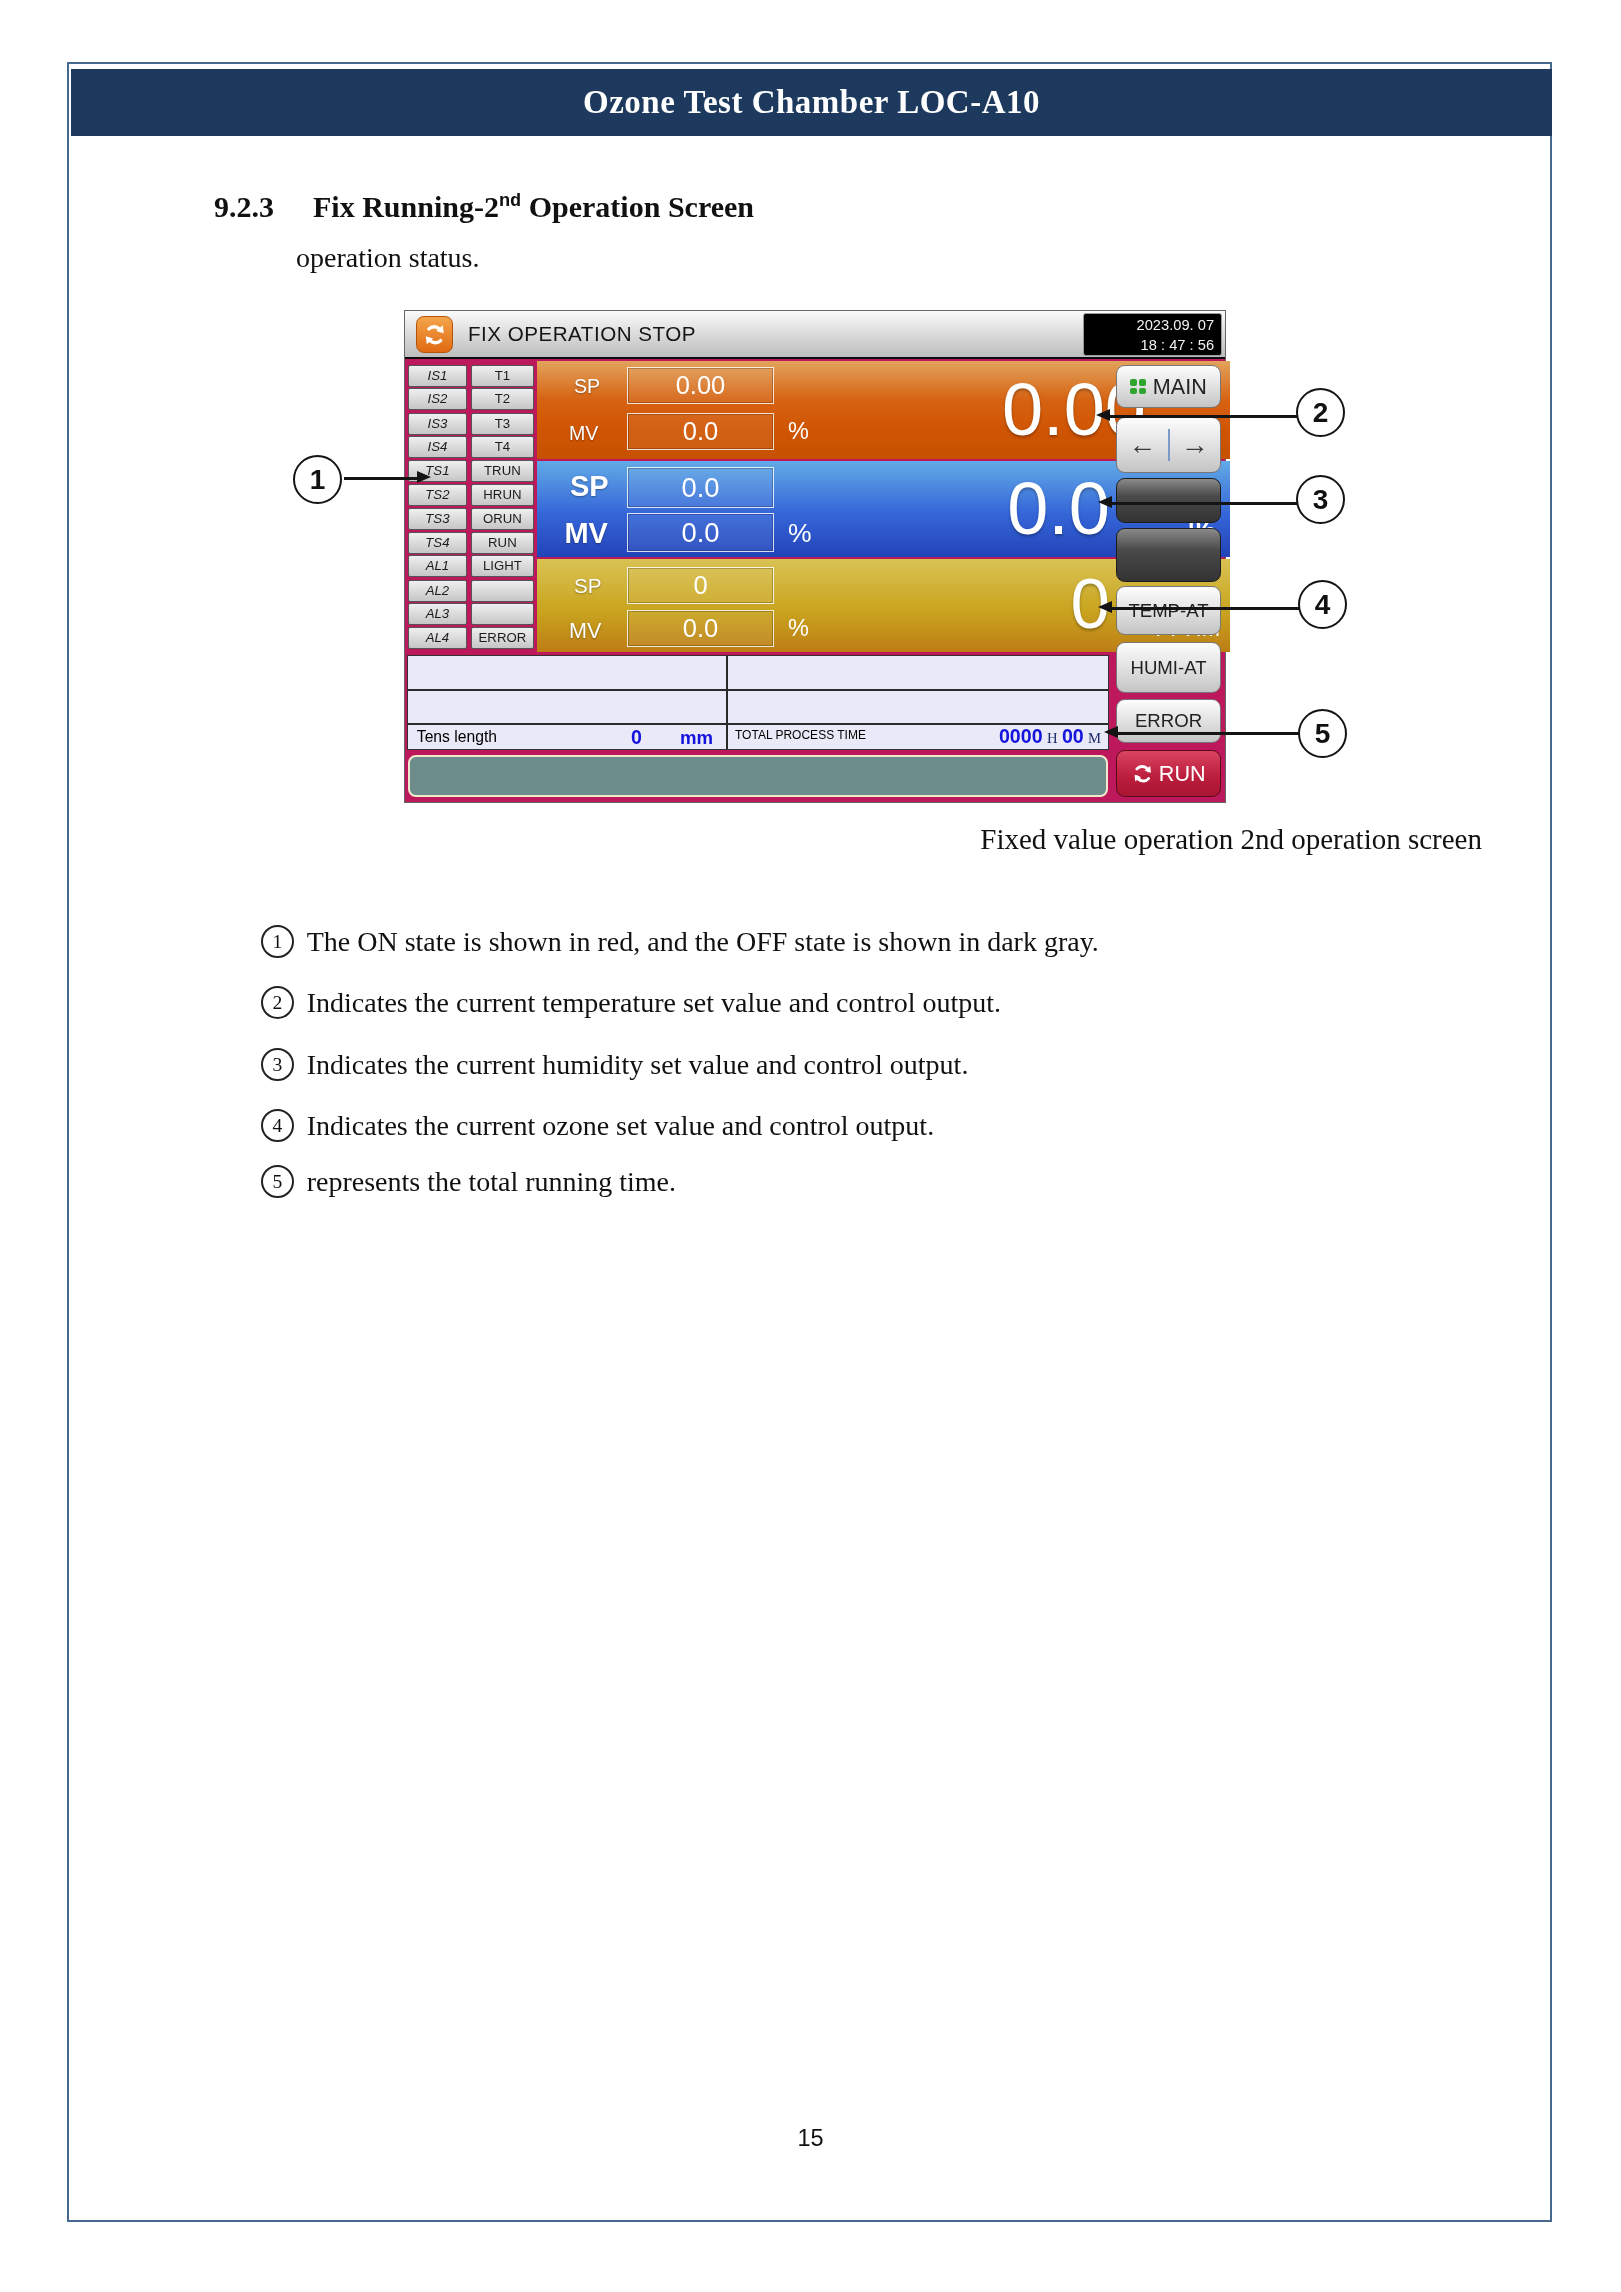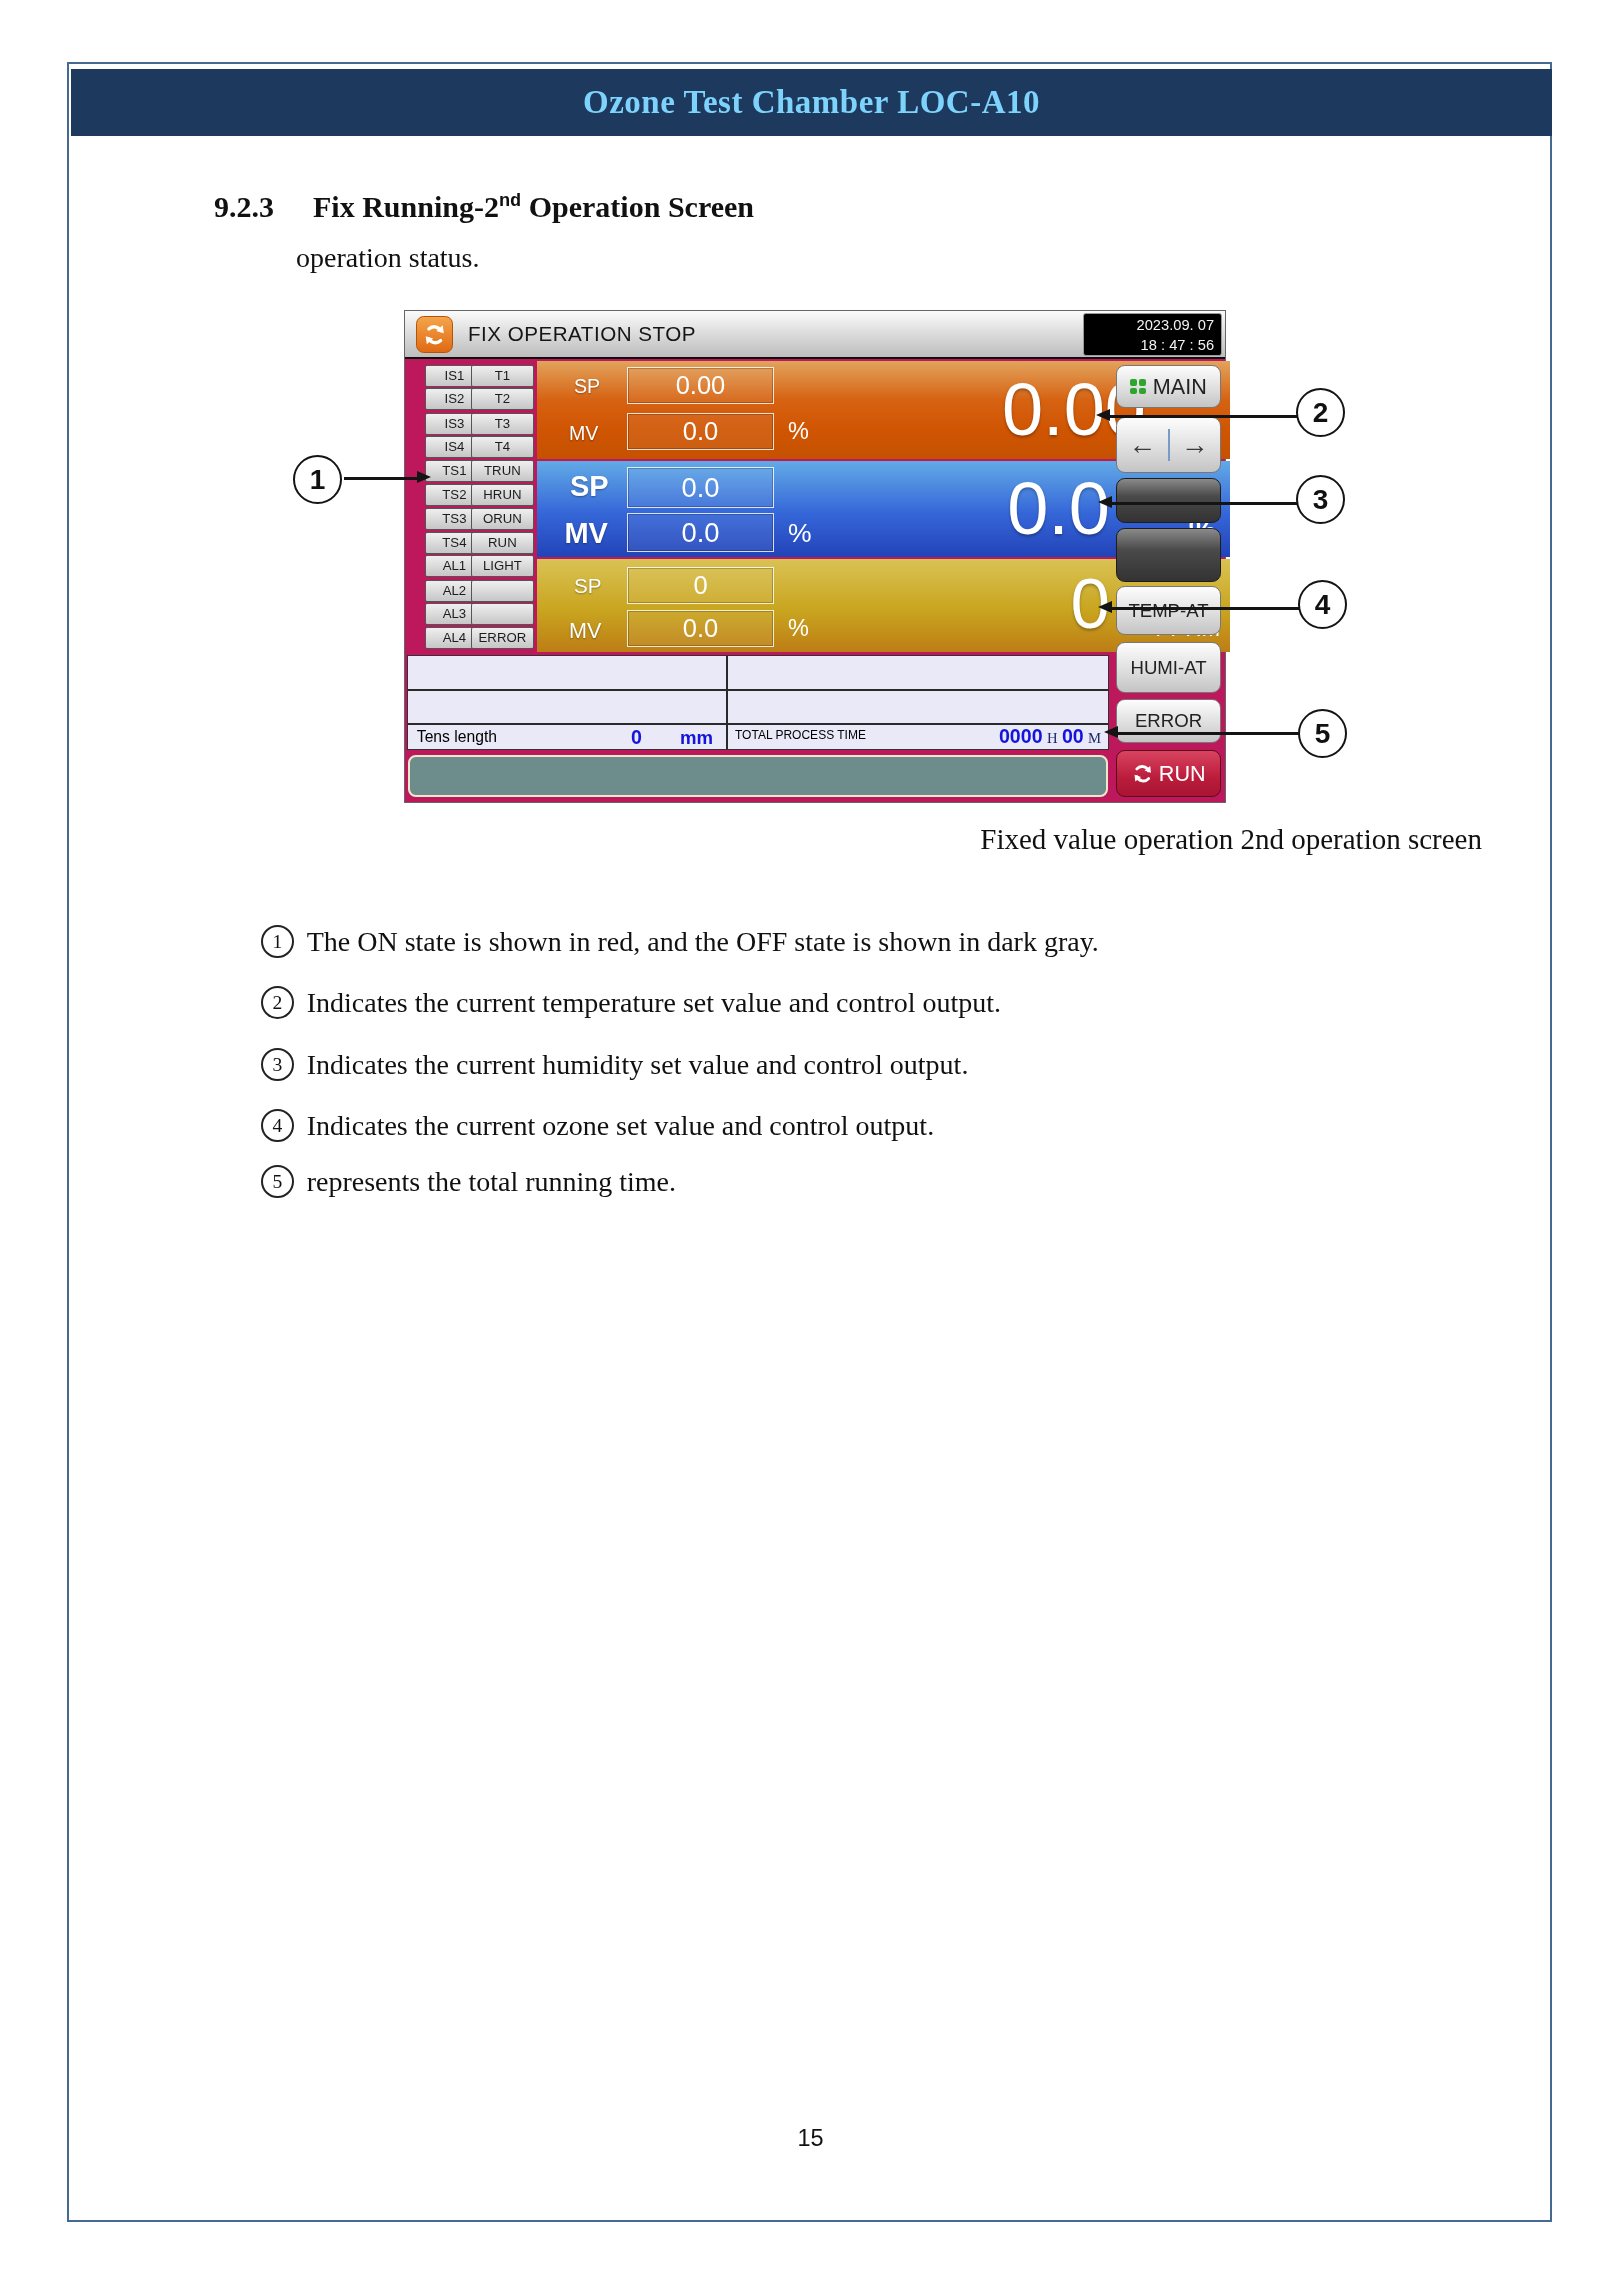--- a/index.html
+++ b/index.html
@@ -2,21 +2,21 @@
 <html><head>
 <meta charset="utf-8">
 <style>
   html,body{margin:0;padding:0;}
   body{width:1621px;height:2293px;position:relative;background:#ffffff;
        font-family:"Liberation Serif",serif;color:#111;}
   .abs{position:absolute;}
 
   
   .page-border{left:67px;top:62px;width:1485px;height:2160px;border:2px solid #46698f;box-sizing:border-box;}
-  .header-band{left:71px;top:69px;width:1481px;height:67px;background:#1d3a5e;color:#7dd3fc;
+  .header-band{left:71px;top:69px;width:1481px;height:67px;background:#1d3a5e;color:#ffffff;
                font-weight:bold;font-size:33px;text-align:center;line-height:67px;letter-spacing:0.5px;}
   .sec-heading{left:214px;top:190px;font-weight:bold;font-size:30px;display:flex;gap:39px;white-space:nowrap;}
   .sec-heading sup{font-size:18.6px;font-family:Liberation Mono, monospace;}
   .body-par{left:296px;top:239px;width:1135px;font-size:28px;line-height:38px;}
   .bp1{text-align:justify;text-align-last:justify;}
   .caption{left:0;top:823px;width:1482px;text-align:right;font-size:29px;}
   .page-num{left:0;top:2125px;width:1621px;text-align:center;font-size:23.5px;font-family:"Liberation Sans",sans-serif;}
 
   
   .note{left:261px;display:flex;align-items:center;gap:12.7px;font-size:28px;white-space:nowrap;}
@@ -34,21 +34,21 @@
             display:flex;align-items:center;justify-content:center;}
   .tb-title{left:63px;top:0;height:45px;line-height:45px;font-size:20.6px;color:#151515;letter-spacing:0.5px;}
   .datetime{left:678px;top:2px;width:139px;height:43px;background:#000;border:1px solid #9a9a9a;border-radius:2.9px;
             color:#f2f2f2;font-size:14.7px;line-height:19.6px;text-align:right;padding:2px 6.9px 0 0;}
 
   
   .lrow{left:2.9px;width:127px;height:21.6px;}
   .lbtn{position:absolute;top:0;height:21.6px;background:linear-gradient(180deg,#efefef,#c6c6c6);
         border:1px solid #555;border-radius:2px;color:#1c1c1c;font-size:13.2px;
         text-align:center;line-height:19.6px;}
-  .lba{left:17px;width:59px;} .lbb{left:63px;width:63px;}
+  .lba{left:0;width:59px;font-style:italic;} .lbb{left:63px;width:63px;}
 
   
   .band{left:132px;width:693px;color:#fff;}
   .band-temp{top:50px;height:98px;background:linear-gradient(180deg,#e2a35c 0%,#d66212 40%,#d05503 70%,#c55100 100%);}
   .band-humi{top:150px;height:96px;background:linear-gradient(180deg,#62aae6 0%,#3566d8 55%,#2243b8 100%);}
   .band-ozone{top:248px;height:93px;background:linear-gradient(180deg,#d9c254 0%,#c9a51f 55%,#bd7d15 100%);}
   .vlabel{position:absolute;text-shadow:0 1px 2px rgba(0,0,0,.35);}
   .vbox{position:absolute;left:90px;width:147px;border:1px solid rgba(255,255,255,.8);
         background:rgba(255,255,255,.07);box-shadow:inset 0 0 0 1px rgba(0,0,0,.22);
         text-align:center;color:#fff;}

